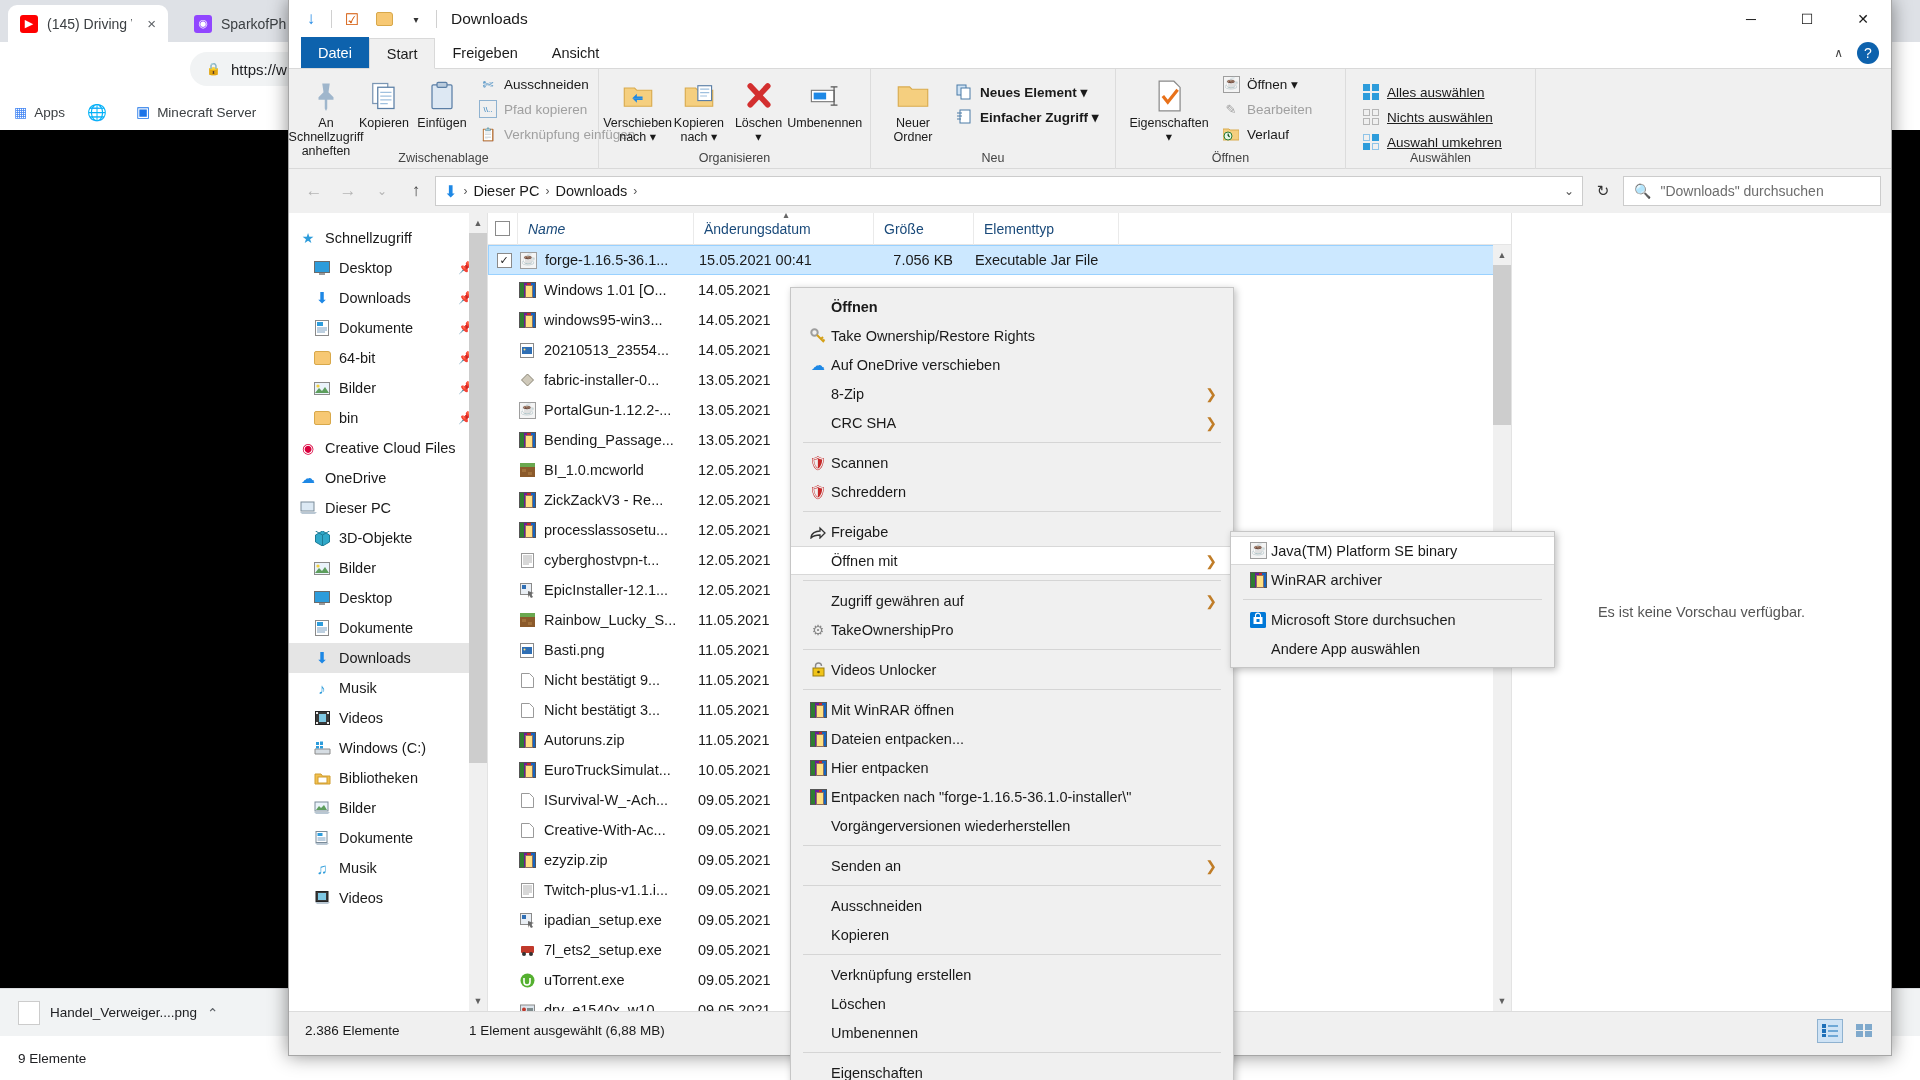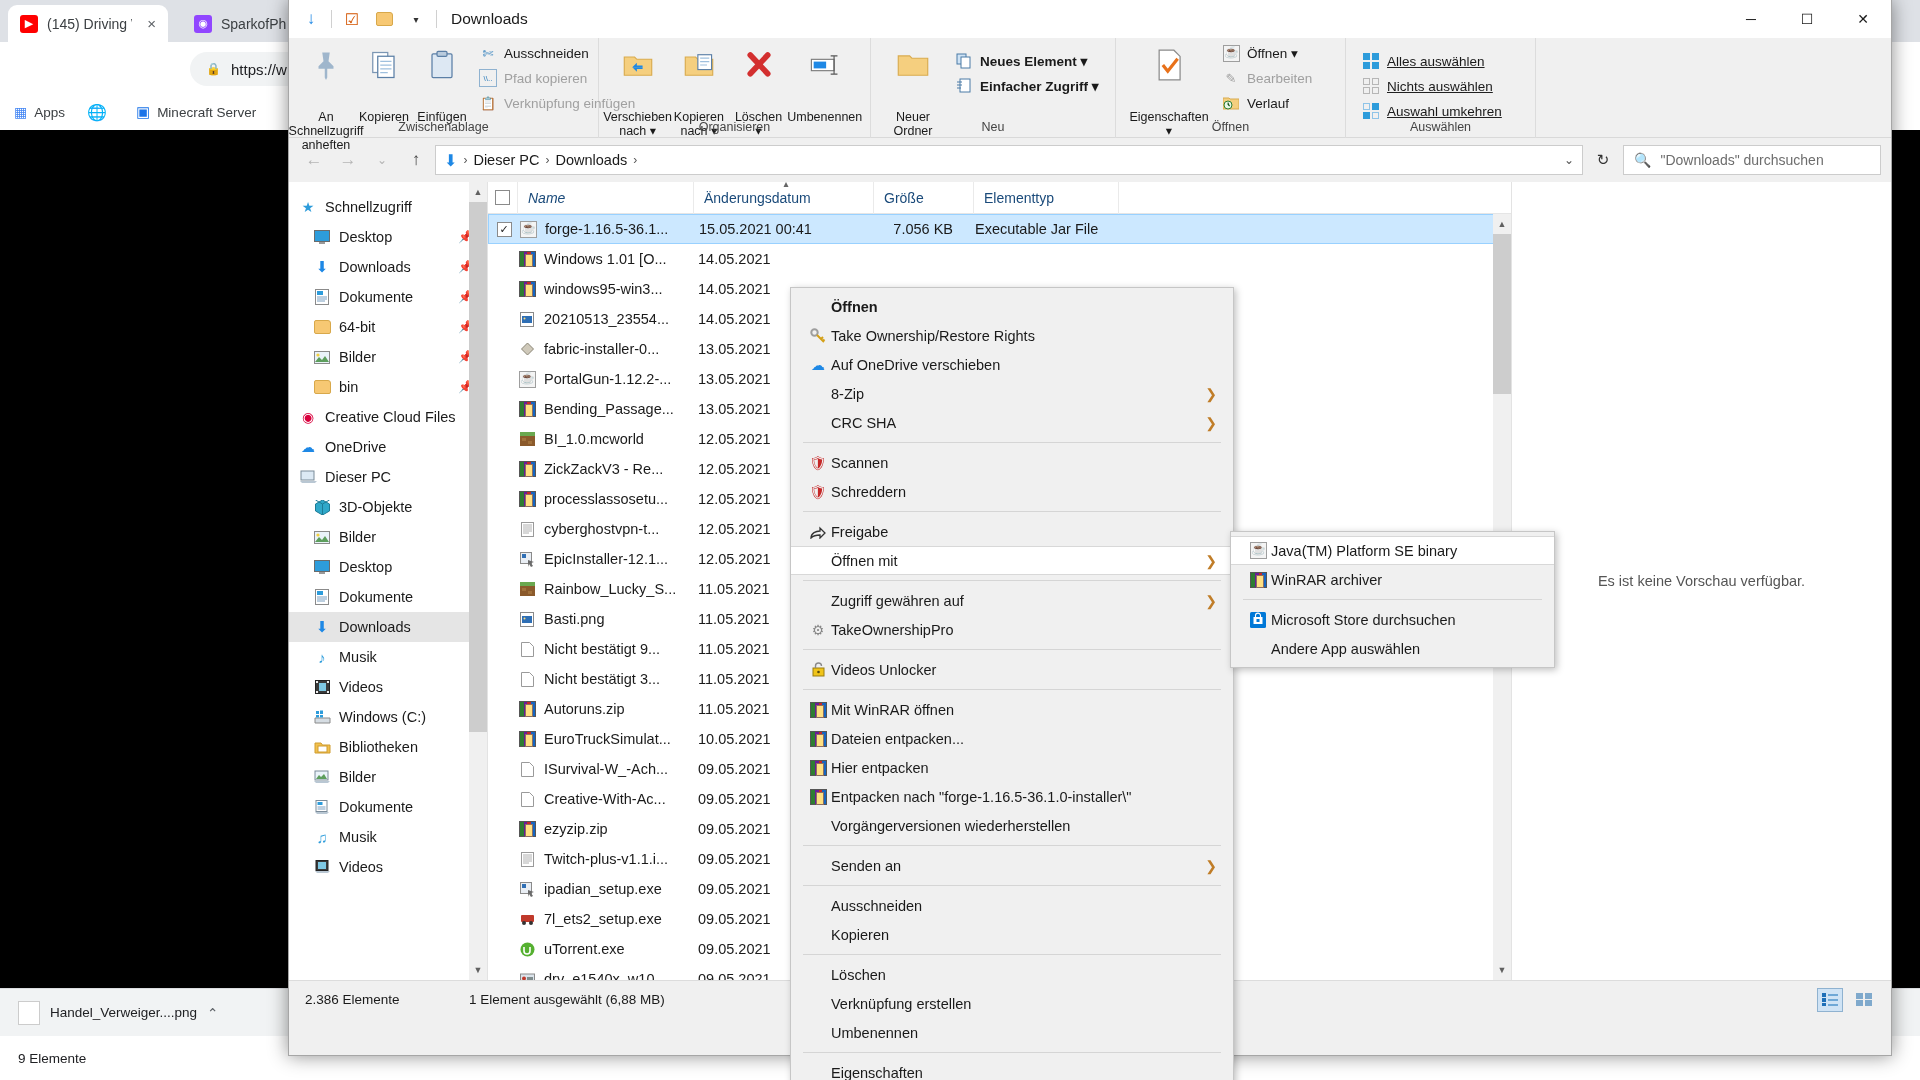--- a/index.html
+++ b/index.html
@@ -68,21 +68,21 @@
   .circ-help { width:22px; height:22px; border-radius:50%; background:#0d62ad; color:#fff;
      display:flex; align-items:center; justify-content:center; font-size:14px; }
 
   
   #ribbon { height:100px; background:#f0f0f0; display:flex; border-bottom:1px solid #d9d9d9; position:relative; }
   .rgroup { display:flex; flex-direction:column; justify-content:space-between;
      border-right:1px solid #dcdcdc; padding:4px 8px 0 8px; height:100px; }
   .rgroup-items { display:flex; align-items:flex-start; height:76px; }
   .rgroup-label { text-align:center; font-size:12.5px; color:#444; height:20px; line-height:18px; }
   .big-btn { width:auto; min-width:58px; padding:3px 6px; display:flex; flex-direction:column;
-     align-items:center; font-size:12.5px; color:#1a1a1a; text-align:center; line-height:14px;gap:25px; }
+     align-items:center; font-size:12.5px; color:#1a1a1a; text-align:center; line-height:14px; }
   .big-btn .bi { height:40px; display:flex; align-items:center; justify-content:center; }
   .small-col { display:flex; flex-direction:column; justify-content:center; gap:3px; padding-left:4px; }
   .small-btn { display:flex; align-items:center; gap:7px; font-size:13.5px; color:#1a1a1a;
      height:22px; padding:0 4px; white-space:nowrap; }
   .small-btn.dim { color:#a0a0a0; }
 
   
   #addr-row { height:44px; background:#f0f0f0; display:flex; align-items:center; padding:0 10px; gap:4px; }
   .abtn { width:30px; height:30px; display:flex; align-items:center; justify-content:center;
      font-size:17px; color:#444; }
@@ -237,20 +237,30 @@
       <div class="vsep"></div>
     </div>
     <div id="ex-title">Downloads</div>
     <div id="wbtns">
       <div class="wbtn">─</div>
       <div class="wbtn">☐</div>
       <div class="wbtn close">✕</div>
     </div>
   </div>
 
+  <div id="ex-tabs">
+    <div class="ex-tab file">Datei</div>
+    <div class="ex-tab active">Start</div>
+    <div class="ex-tab">Freigeben</div>
+    <div class="ex-tab">Ansicht</div>
+    <div id="ribbon-help">
+      <span style="font-size:12px;color:#444;">∧</span>
+      <span class="circ-help">?</span>
+    </div>
+  </div>
 
   <div id="ribbon">
 
     <div class="rgroup" style="width:310px;">
       <div class="rgroup-items">
         <div class="big-btn" style="width:96px;">
           <span class="bi">
             <svg width="30" height="30" viewBox="0 0 24 24">
                 <path d="M9 2h6l-1 7 4 4v2h-5v7l-1 2-1-2v-7H6v-2l4-4z" fill="#9fb6cc"></path>
               </svg>
@@ -1272,25 +1282,25 @@
       <span class="mico"></span>
       <span class="mlabel">Ausschneiden</span>
     </div>
     <div class="mi">
       <span class="mico"></span>
       <span class="mlabel">Kopieren</span>
     </div>
     <div class="msep"></div>
     <div class="mi">
       <span class="mico"></span>
+      <span class="mlabel">Verknüpfung erstellen</span>
+    </div>
+    <div class="mi">
+      <span class="mico"></span>
       <span class="mlabel">Löschen</span>
-    </div>
-    <div class="mi">
-      <span class="mico"></span>
-      <span class="mlabel">Verknüpfung erstellen</span>
     </div>
     <div class="mi">
       <span class="mico"></span>
       <span class="mlabel">Umbenennen</span>
     </div>
     <div class="msep"></div>
     <div class="mi">
       <span class="mico"></span>
       <span class="mlabel">Eigenschaften</span>
     </div>

